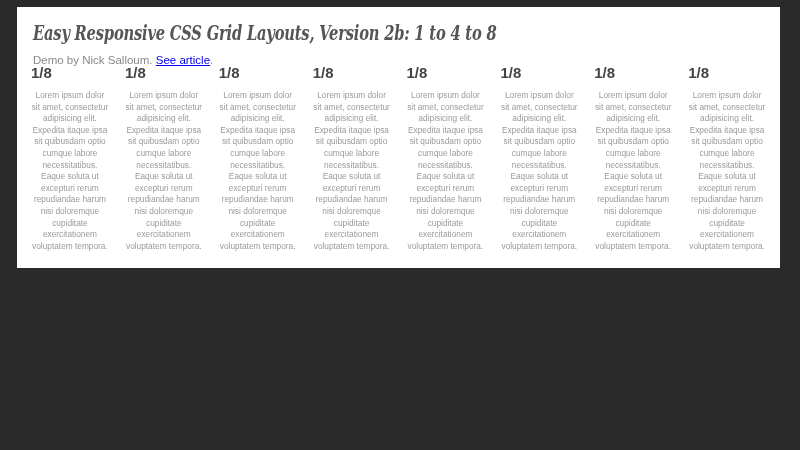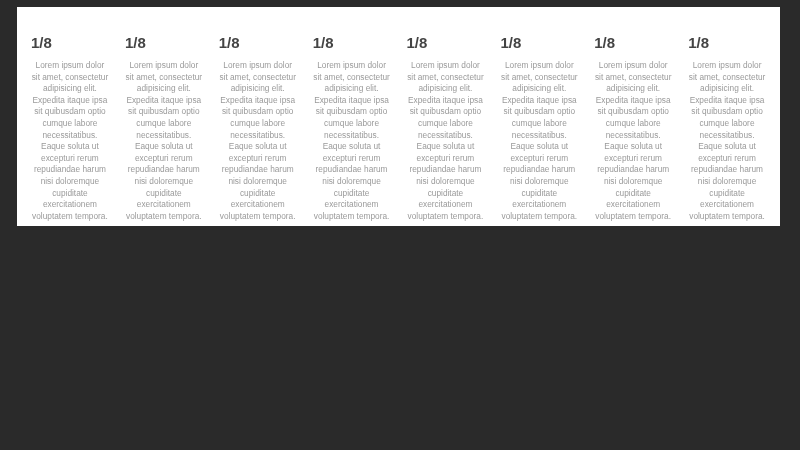--- a/index.html
+++ b/index.html
@@ -37,22 +37,21 @@
     font-size: 11.5px;
     color: #888888;
   }
   .subtitle a {
     color: #0000ee;
     text-decoration: underline;
     cursor: pointer;
   }
   .grid {
     display: flex;
-    margin-top: 29px;
-    padding-bottom: 4px;
+    padding-bottom: 16px;
   }
   .col {
     flex: 0 0 12.5%;
     box-sizing: border-box;
     padding: 0 8px;
   }
   .col h2 {
     margin: 0 0 10px;
     font-size: 15px;
     line-height: 14px;
@@ -64,20 +63,24 @@
     font-size: 8.3px;
     line-height: 11.6px;
     color: #9a9a9a;
     text-align: center;
   }
 </style>
 </head>
 <body>
 
 <div class="sheet">
+  <div class="header">
+    <h1 class="title">Easy Responsive CSS Grid Layouts, Version 2b: 1 to 4 to 8</h1>
+    <p class="subtitle"><span>Demo by Nick Salloum. </span><a href="#">See article</a><span>.</span></p>
+  </div>
 
   <div class="grid">
     <div class="col">
       <h2>1/8</h2>
       <p>Lorem ipsum dolor sit amet, consectetur adipisicing elit. Expedita itaque ipsa sit quibusdam optio cumque labore necessitatibus. Eaque soluta ut excepturi rerum repudiandae harum nisi doloremque cupiditate exercitationem voluptatem tempora.</p>
     </div>
     <div class="col">
       <h2>1/8</h2>
       <p>Lorem ipsum dolor sit amet, consectetur adipisicing elit. Expedita itaque ipsa sit quibusdam optio cumque labore necessitatibus. Eaque soluta ut excepturi rerum repudiandae harum nisi doloremque cupiditate exercitationem voluptatem tempora.</p>
     </div>

